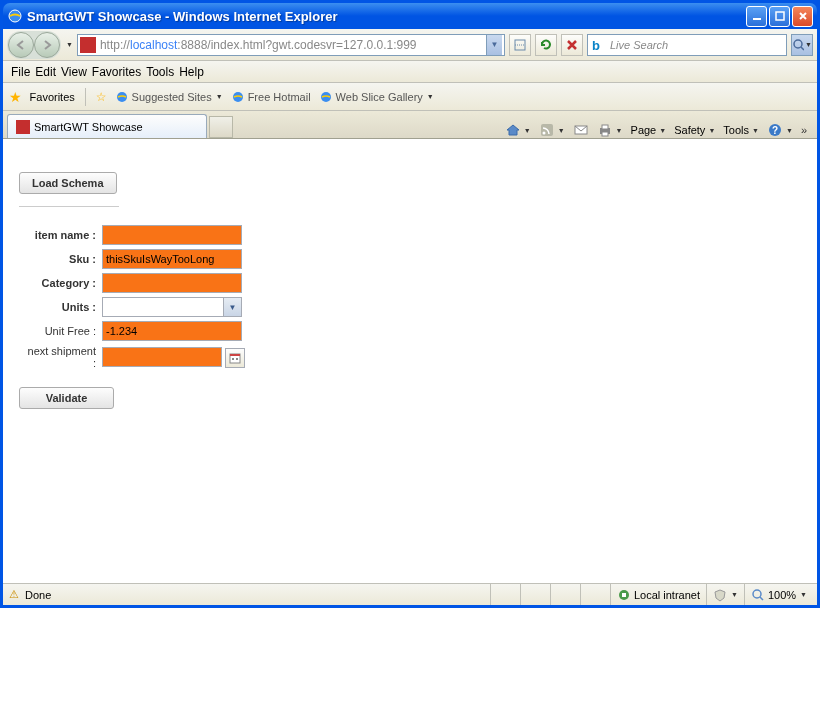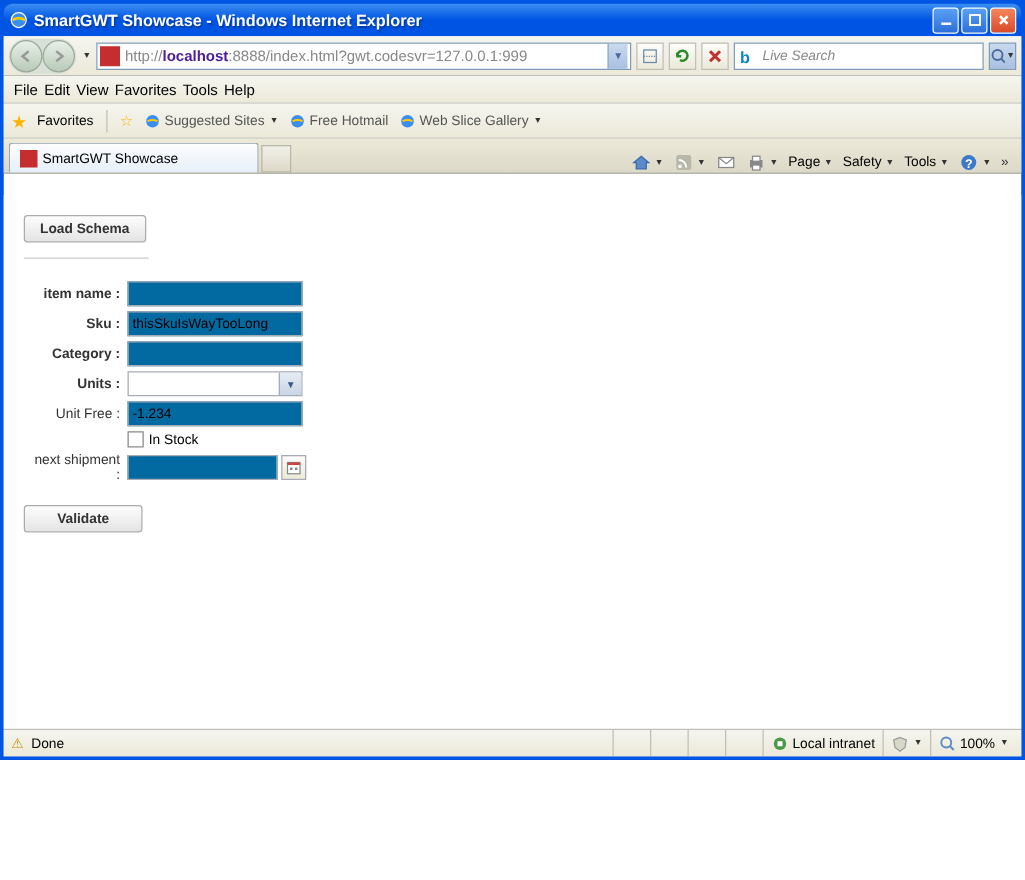--- a/index.html
+++ b/index.html
@@ -51,21 +51,21 @@
   
   .content { flex: 1; background: #fff; padding: 16px; overflow: auto; margin-top: 17px; }
   
   .gwt-btn { background: linear-gradient(to bottom, #fdfdfd, #e4e4e4); border: 1px solid #ababab; border-radius: 3px; padding: 4px 12px; font-size: 11px; font-weight: bold; color: #333; cursor: pointer; }
   .hr-sep { width: 100px; border: none; border-top: 1px solid #ccc; margin: 12px 0 16px 0; }
   
   .form-table { border-collapse: collapse; }
   .form-table td { padding: 2px 3px; vertical-align: middle; }
   .form-label { text-align: right; font-size: 11px; color: #333; width: 80px; line-height: 1.1; }
   .form-label.bold { font-weight: bold; }
-  .form-input { width: 140px; height: 20px; border: 1px solid #a6abb5; padding: 0 3px; font-size: 11px; background: #0369a1; }
+  .form-input { width: 140px; height: 20px; border: 1px solid #a6abb5; padding: 0 3px; font-size: 11px; background: #f97316; }
   .form-select { width: 140px; height: 20px; background: #fff; border: 1px solid #a6abb5; display: flex; }
   .form-select-text { flex: 1; }
   .form-select-arrow { width: 18px; background: linear-gradient(to bottom, #e6ecf3, #c9d5e6); border-left: 1px solid #a6abb5; display: flex; align-items: center; justify-content: center; font-size: 8px; color: #3a5a8a; }
   .date-btn { width: 20px; height: 20px; border: 1px solid #a6abb5; background: linear-gradient(to bottom, #fdfdfd, #ece9d8); margin-left: 3px; display: inline-flex; align-items: center; justify-content: center; font-size: 10px; vertical-align: middle; }
   .checkbox-wrap { display: flex; align-items: center; gap: 4px; }
   .cb { width: 13px; height: 13px; border: 1px solid #888; background: #fff; }
   
   .statusbar { height: 22px; background: linear-gradient(to bottom, #f5f5f0, #ece9d8); border-top: 1px solid #c0c0b8; display: flex; align-items: center; padding: 0 4px; font-size: 11px; }
   .status-seg { border-left: 1px solid #c0c0b8; height: 100%; padding: 0 6px; display: flex; align-items: center; gap: 3px; }
   .status-done { flex: 1; display: flex; align-items: center; gap: 4px; }
@@ -117,21 +117,21 @@
         <div class="nav-btn">
           <svg width="14" height="14">
               <path d="M5 3 L10 7 L5 11" fill="none" stroke="#999" stroke-width="2"></path>
             </svg>
         </div>
       </div>
       <span class="drop-arrow">▼</span>
       <div class="addr-bar">
         <div class="addr-icon"></div>
         <div class="addr-text">
-          <span style="color:#888">http://</span><span style="color:#4c1d95;font-weight:bold">localhost</span><span style="color:#888">:8888/index.html?gwt.codesvr=127.0.0.1:999</span>
+          <span style="color:#888">http://</span><span style="color:#3b82f6;font-weight:normal">localhost</span><span style="color:#888">:8888/index.html?gwt.codesvr=127.0.0.1:999</span>
         </div>
         <div class="addr-dropdown">▼</div>
       </div>
       <div class="nav-icon-btn">
         <svg width="14" height="14">
             <rect x="2" y="2" width="10" height="10" fill="none" stroke="#6a8aaa" stroke-width="1"></rect>
             <path d="M2 7 L12 7" stroke="#6a8aaa" stroke-dasharray="1,1"></path>
           </svg>
       </div>
       <div class="nav-icon-btn">
@@ -298,29 +298,20 @@
           <td>
             <div class="form-select">
               <div class="form-select-text"></div>
               <div class="form-select-arrow">▼</div>
             </div>
           </td>
         </tr>
         <tr>
           <td class="form-label">Unit Free :</td>
           <td><input class="form-input" value="-1.234" style=""></td>
-        </tr>
-        <tr>
-          <td></td>
-          <td>
-            <div class="checkbox-wrap">
-              <div class="cb"></div>
-              <span>In Stock</span>
-            </div>
-          </td>
         </tr>
         <tr>
           <td class="form-label">next shipment :</td>
           <td>
             <input class="form-input" style="width: 120px;" value=""><span class="date-btn">
                   <svg width="12" height="12">
                     <rect x="1" y="2" width="10" height="9" fill="#fff" stroke="#888"></rect>
                     <rect x="1" y="2" width="10" height="2" fill="#c44"></rect>
                     <rect x="3" y="6" width="2" height="2" fill="#888"></rect>
                     <rect x="7" y="6" width="2" height="2" fill="#888"></rect>

